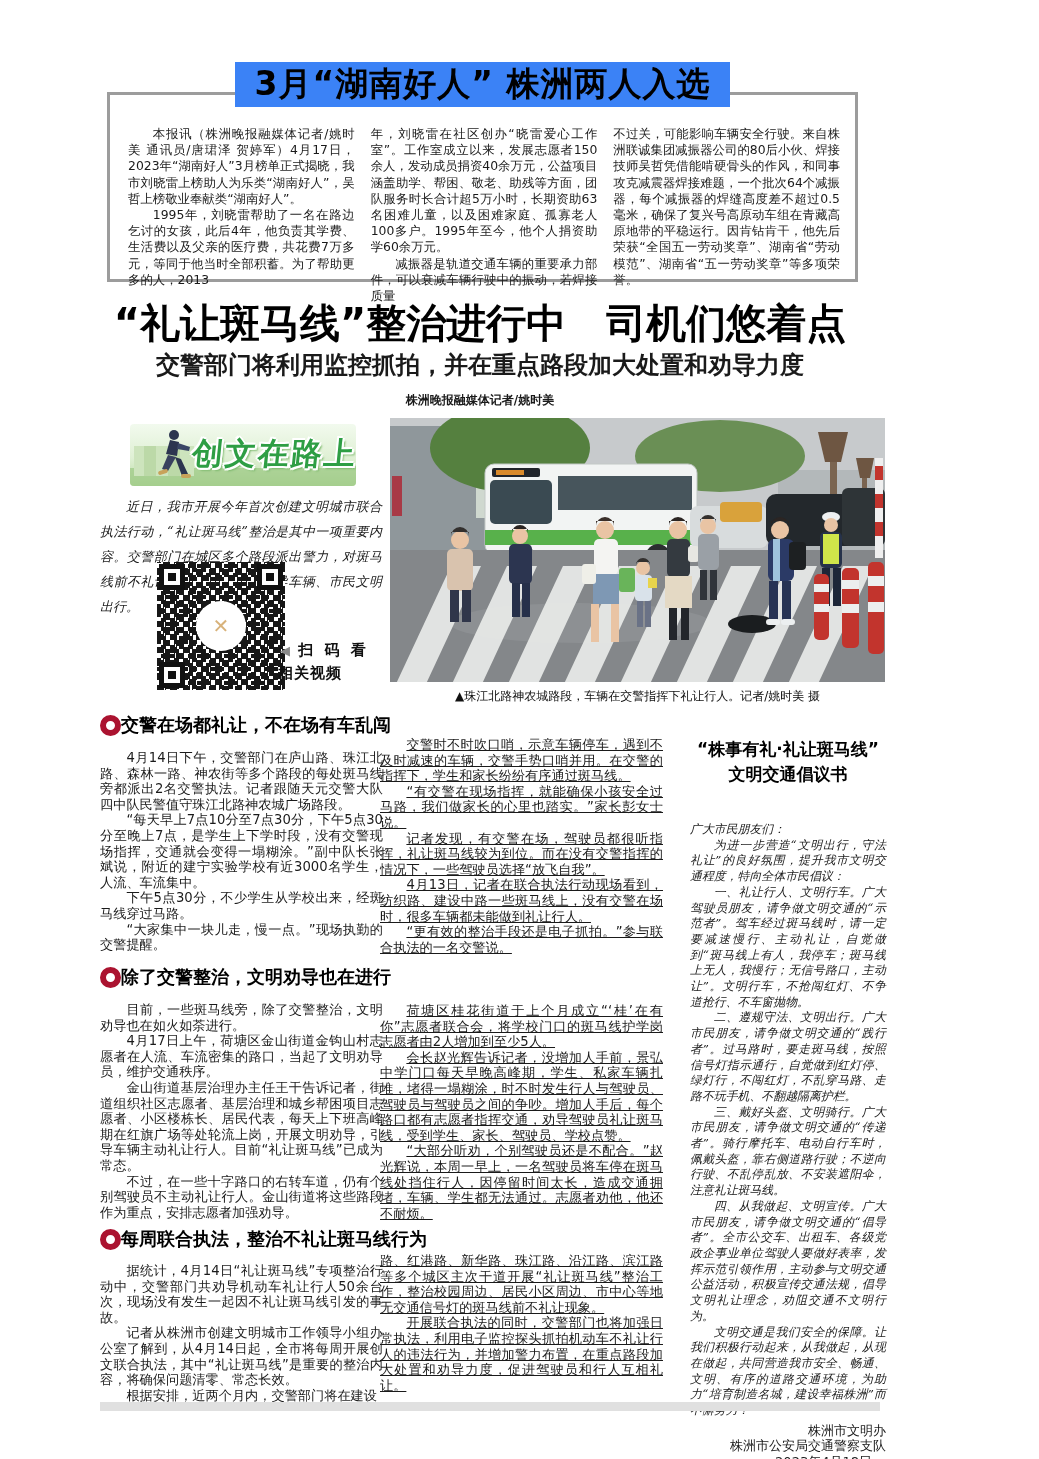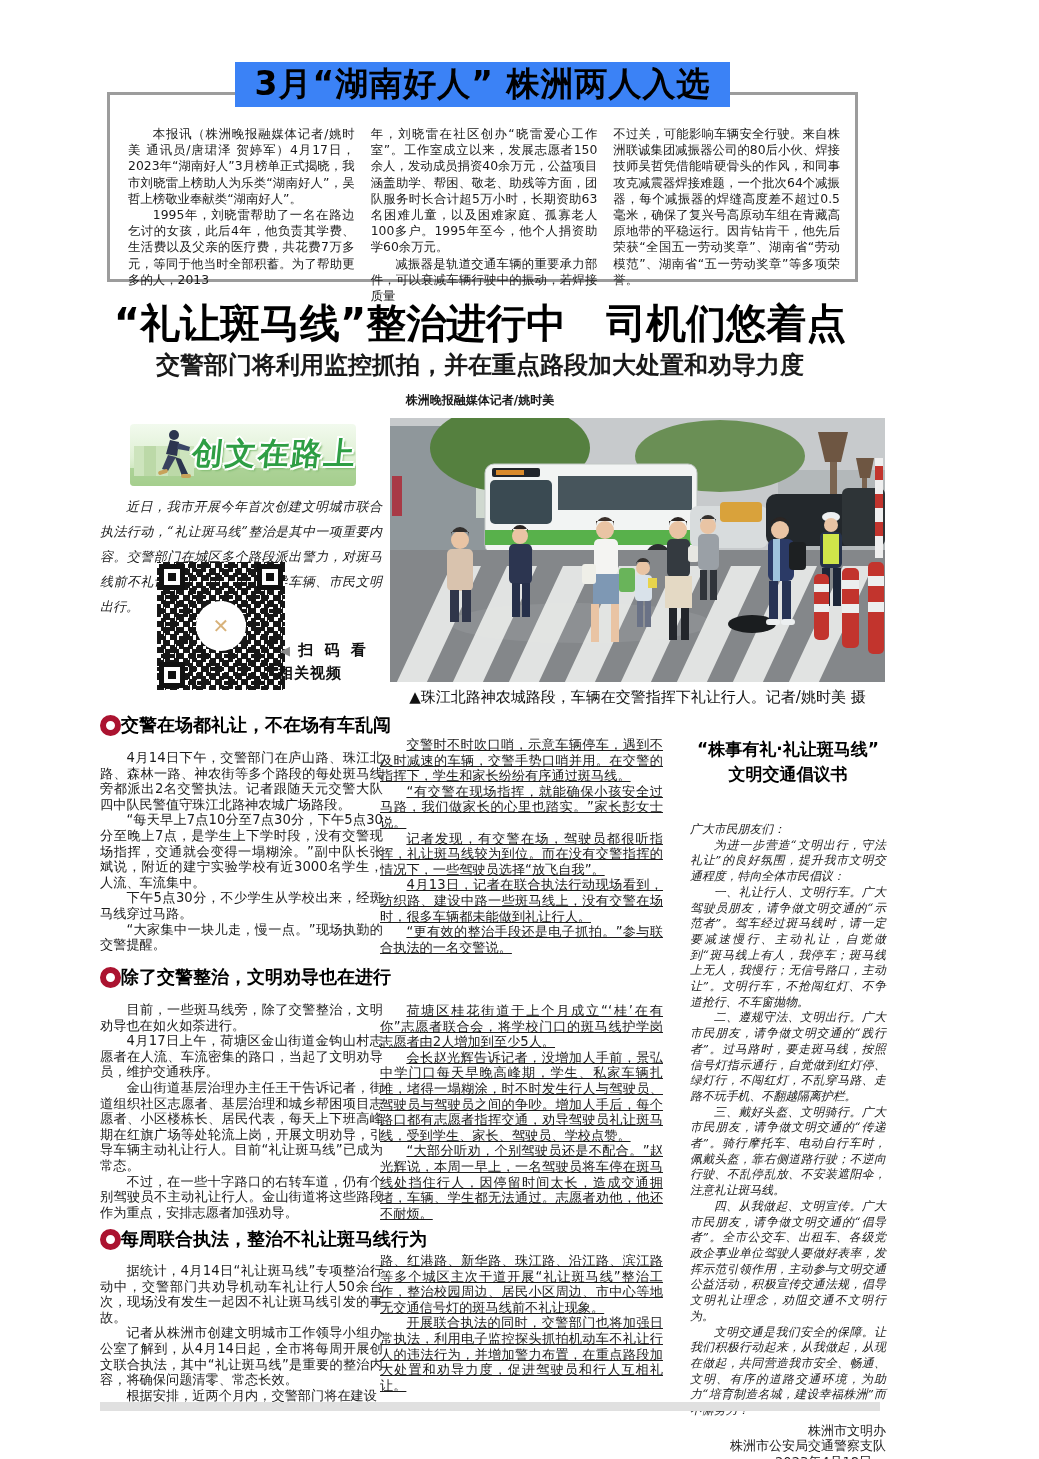--- a/index.html
+++ b/index.html
@@ -45,21 +45,21 @@
   .qr-finder::after{content:"";position:absolute;left:4px;top:4px;width:8px;height:8px;background:#111;}
   .qr-f-tl{left:2px;top:2px;} .qr-f-tr{right:2px;top:2px;} .qr-f-bl{left:2px;bottom:2px;}
   .qr-center{position:absolute;left:39px;top:39px;width:50px;height:50px;border-radius:50%;background:#fff;
              display:flex;align-items:center;justify-content:center;color:#d8b27a;font-size:20px;font-weight:700;}
   .qr-cap1{left:280px;top:641px;font-size:15px;font-weight:700;letter-spacing:3px;color:#111;}
   .qr-cap1 .tri{color:#8a8a8a;font-size:13px;letter-spacing:0;}
   .qr-cap2{left:278px;top:664px;font-size:15px;font-weight:700;letter-spacing:1px;color:#111;}
 
   
   .photo{left:390px;top:418px;width:495px;height:264px;overflow:hidden;background:#c9cccd;}
-  .photocap{left:390px;top:688px;width:495px;text-align:center;font-size:15px;color:#111;}
+  .photocap{left:390px;top:688px;width:495px;text-align:center;font-size:12px;color:#111;}
 
   
   .bodytext{font-size:13.2px;line-height:15.6px;text-align:justify;}
   .c1{left:100px;width:283px;}
   .c2{left:380px;width:283px;text-decoration:underline;}
   .c3{left:690px;width:196px;}
   .sechead{display:flex;align-items:center;font-size:18px;font-weight:900;white-space:nowrap;color:#000;}
   .dot{width:9px;height:9px;border:6px solid #ab1330;border-radius:50%;background:#fff;flex:0 0 auto;}
 
   .proposal-title{text-align:center;font-size:17px;font-weight:900;line-height:25px;color:#000;}

